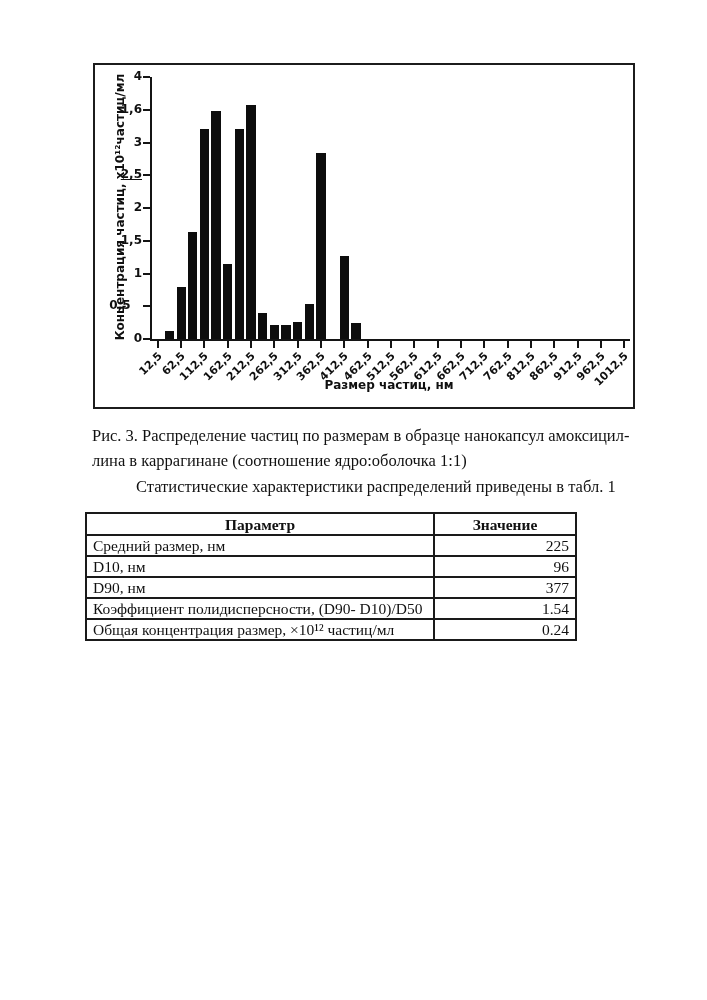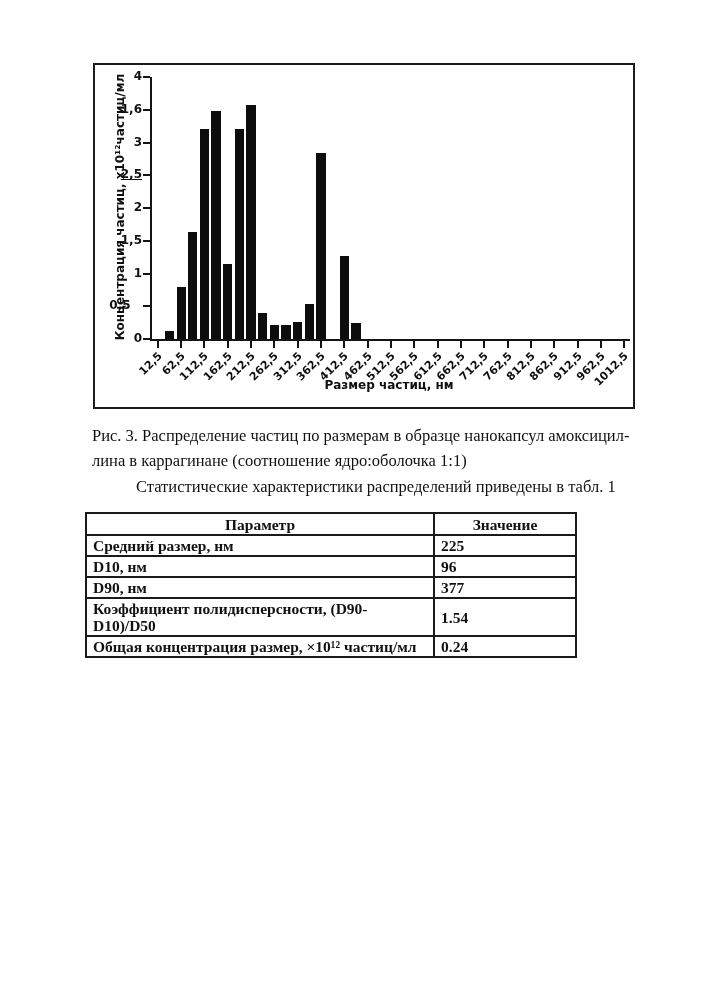--- a/index.html
+++ b/index.html
@@ -51,27 +51,27 @@
     font-size:16.5px; color:#111;
   }
 
   
   table.stats {
     position:absolute; left:85px; top:512px; border-collapse:collapse;
     background:#fff;
   }
   table.stats th, table.stats td {
     border:2px solid #1a1a1a; font-size:15.5px; line-height:17px;
-    padding:1px 6px; color:#111;font-weight:bold;
+    padding:1px 6px; color:#111;
   }
   table.stats th { font-weight:bold; text-align:center; height:18px; }
   th.col-param, td.cell-param { width:334px; }
   th.col-value, td.cell-value { width:128px; }
   td.cell-param { text-align:left; }
-  td.cell-value { text-align:left; }
+  td.cell-value { text-align:right; }
 </style>
 </head>
 <body>
 
 <div class="page">
 
   <div class="figure-frame">
     <div class="y-title">Концентрация частиц, х10¹²частиц/мл</div>
     <div class="plot" id="plot">
         <div class="bar" style="left: 12.8585px; width: 9.25854px; height: 8.515px; background: rgb(13, 13, 13);"></div>

